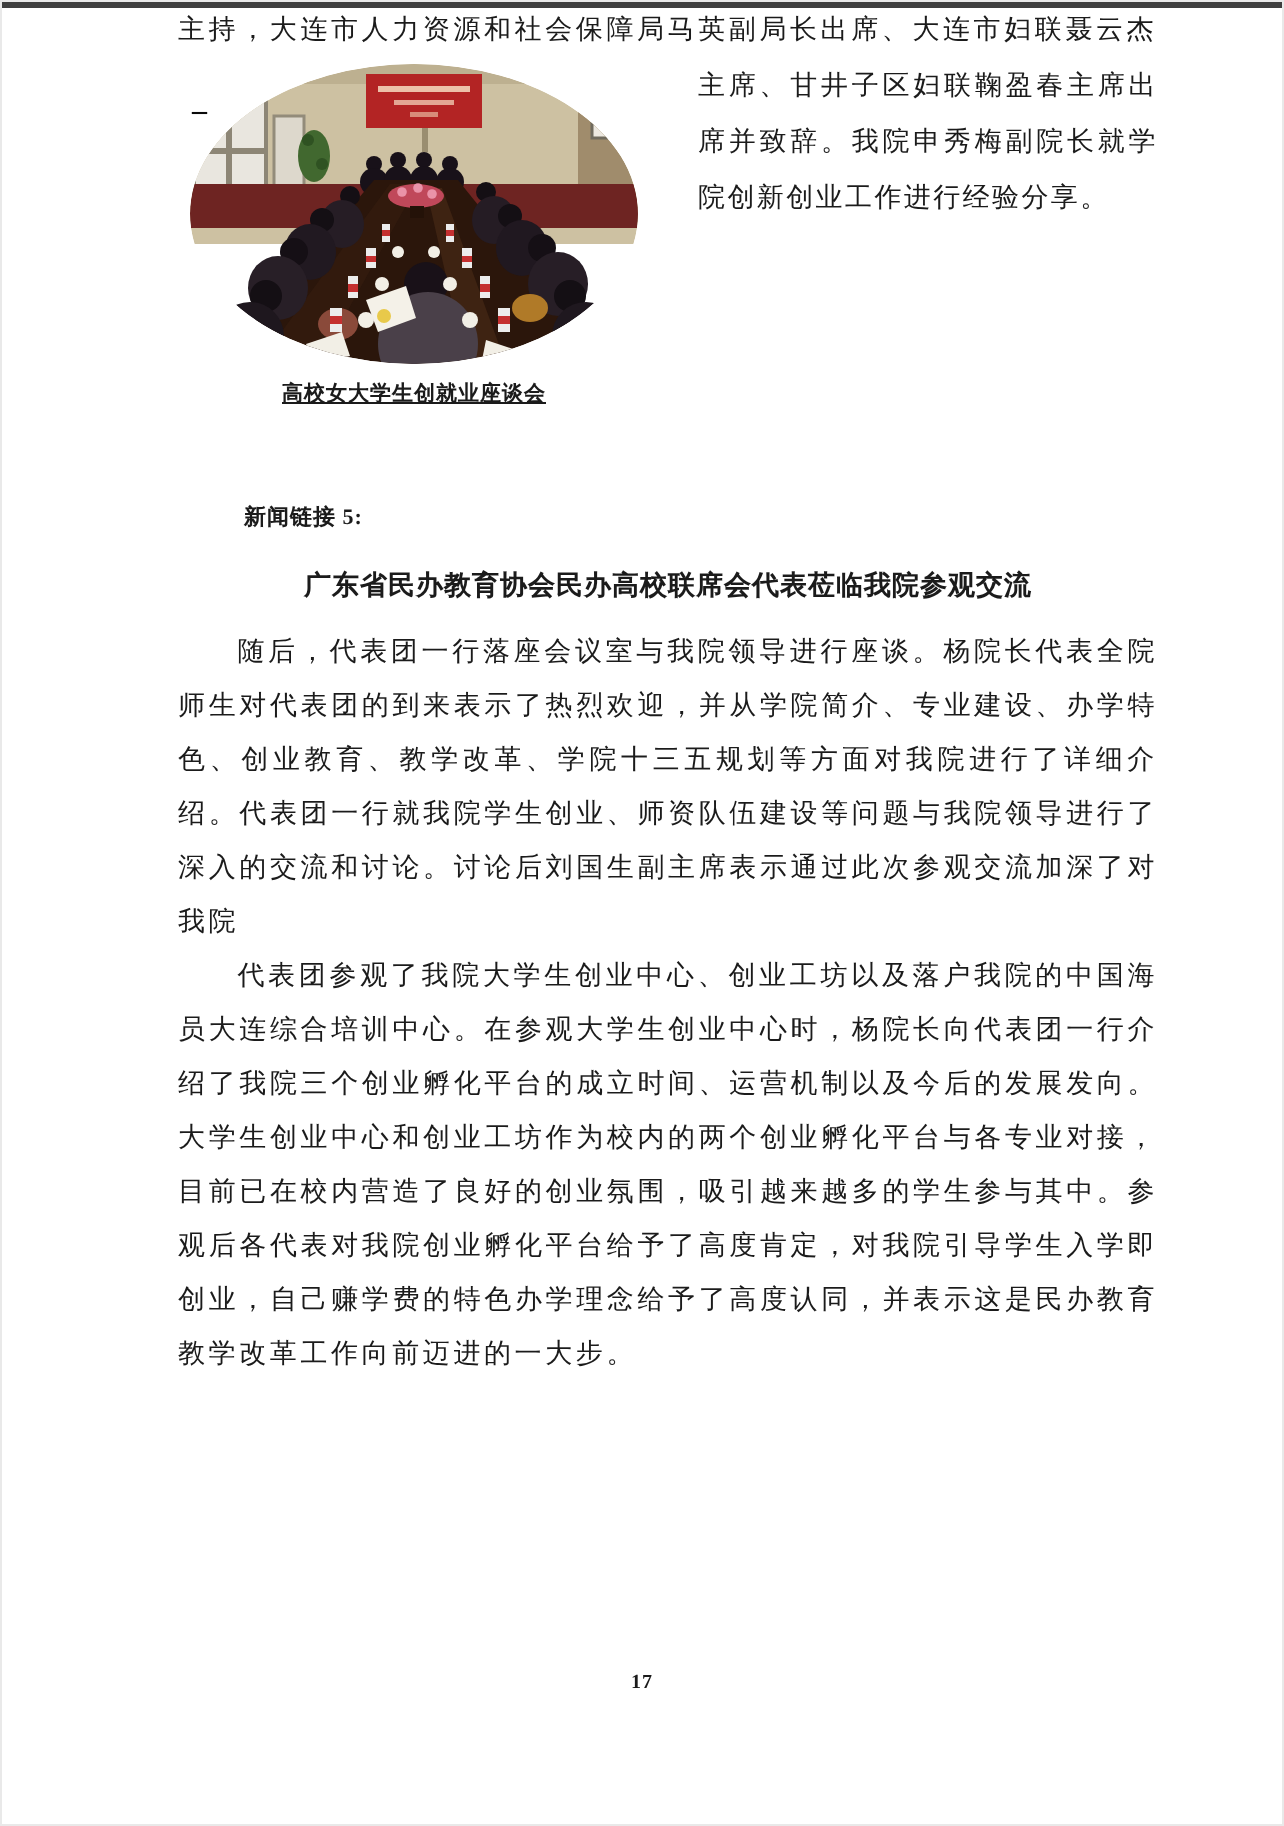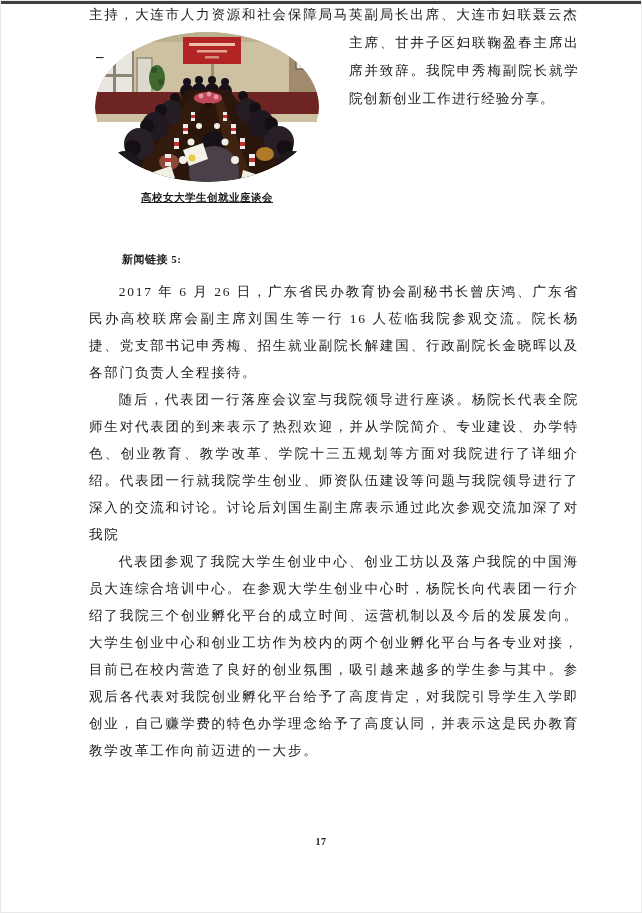--- a/index.html
+++ b/index.html
@@ -227,22 +227,22 @@
           </svg>
         </span>
         <div class="photo-caption">高校女大学生创就业座谈会</div>
       </div>
 
       <p class="wrap-para">主席、甘井子区妇联鞠盈春主席出席并致辞。我院申秀梅副院长就学院创新创业工作进行经验分享。</p>
     </div>
 
     <div class="news">
       <div class="news-heading">新闻链接 5:</div>
+      <div class="news-title">广东省民办教育协会民办高校联席会代表莅临我院参观交流</div>
       <div class="news-body">
-        <p>2017 年 6 月 26 日，广东省民办教育协会副秘书长曾庆鸿、广东省民办高校联席会副主席刘国生等一行 16 人莅临我院参观交流。院长杨捷、党支部书记申秀梅、招生就业副院长解建国、行政副院长金晓晖以及各部门负责人全程接待。</p>
         <p>随后，代表团一行落座会议室与我院领导进行座谈。杨院长代表全院师生对代表团的到来表示了热烈欢迎，并从学院简介、专业建设、办学特色、创业教育、教学改革、学院十三五规划等方面对我院进行了详细介绍。代表团一行就我院学生创业、师资队伍建设等问题与我院领导进行了深入的交流和讨论。讨论后刘国生副主席表示通过此次参观交流加深了对我院</p>
         <p>代表团参观了我院大学生创业中心、创业工坊以及落户我院的中国海员大连综合培训中心。在参观大学生创业中心时，杨院长向代表团一行介绍了我院三个创业孵化平台的成立时间、运营机制以及今后的发展发向。大学生创业中心和创业工坊作为校内的两个创业孵化平台与各专业对接，目前已在校内营造了良好的创业氛围，吸引越来越多的学生参与其中。参观后各代表对我院创业孵化平台给予了高度肯定，对我院引导学生入学即创业，自己赚学费的特色办学理念给予了高度认同，并表示这是民办教育教学改革工作向前迈进的一大步。</p>
       </div>
     </div>
   </div>
 
   <div class="page-number">17</div>
 </div>
 
 </body></html>

